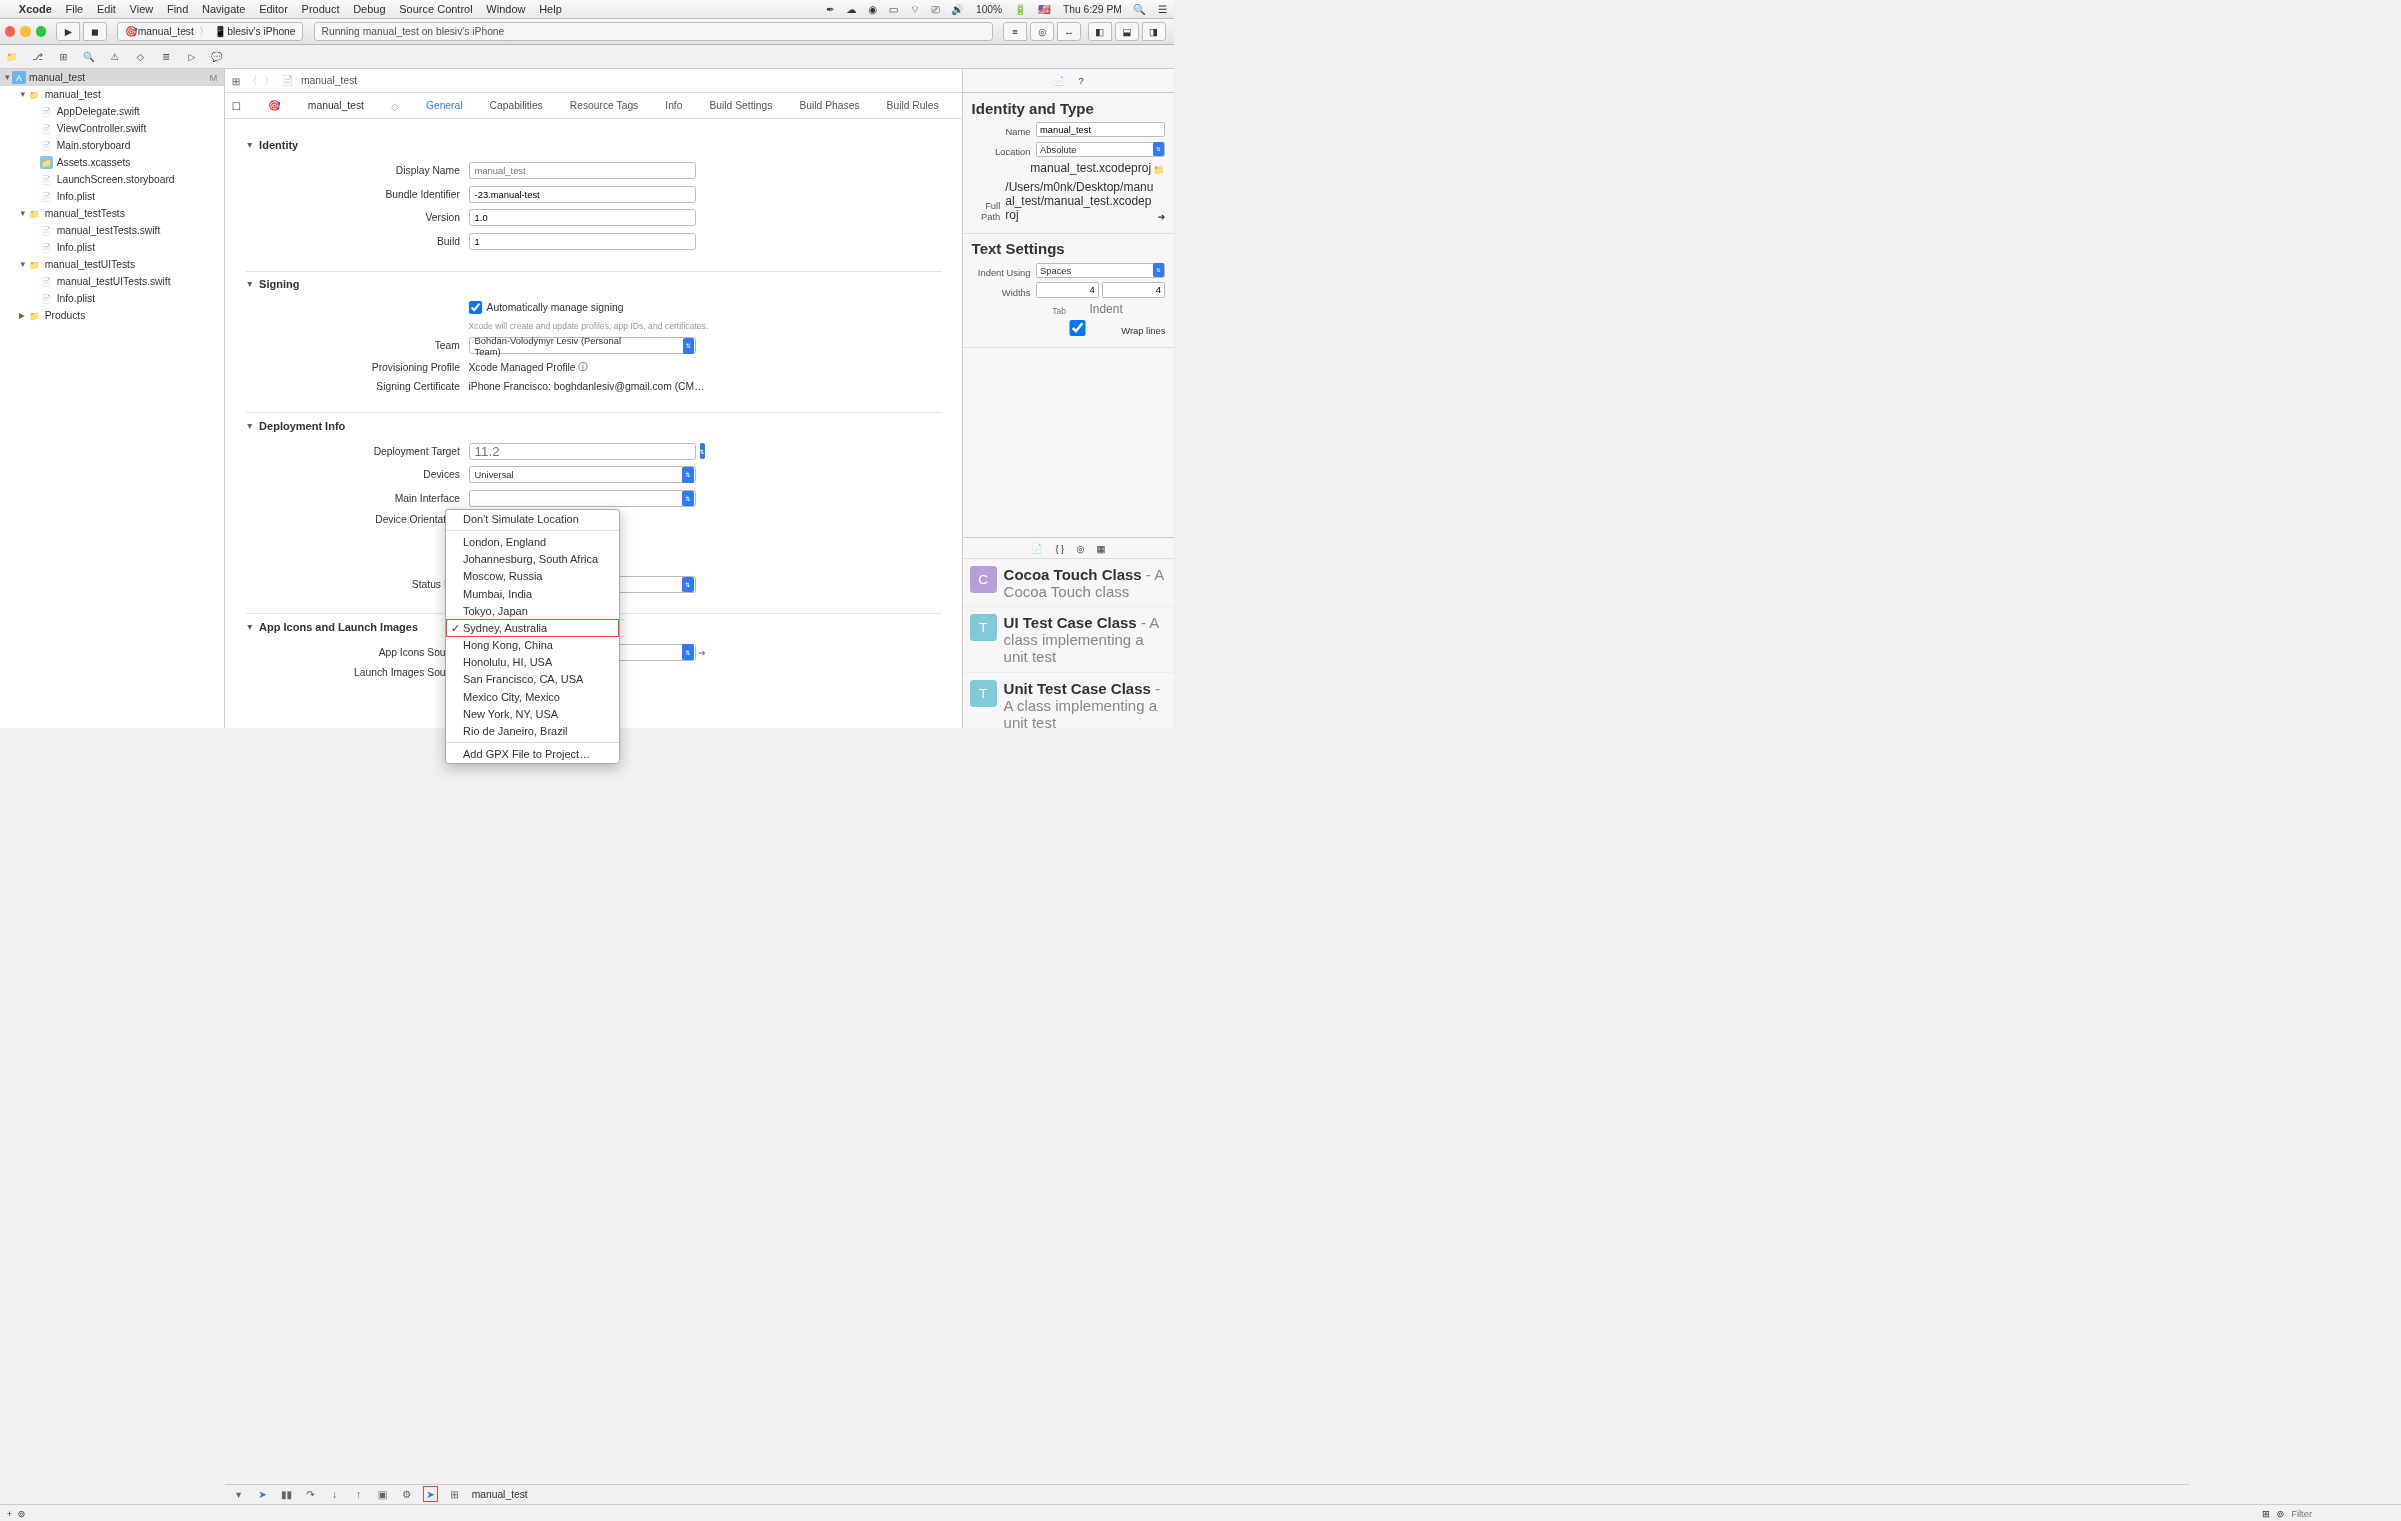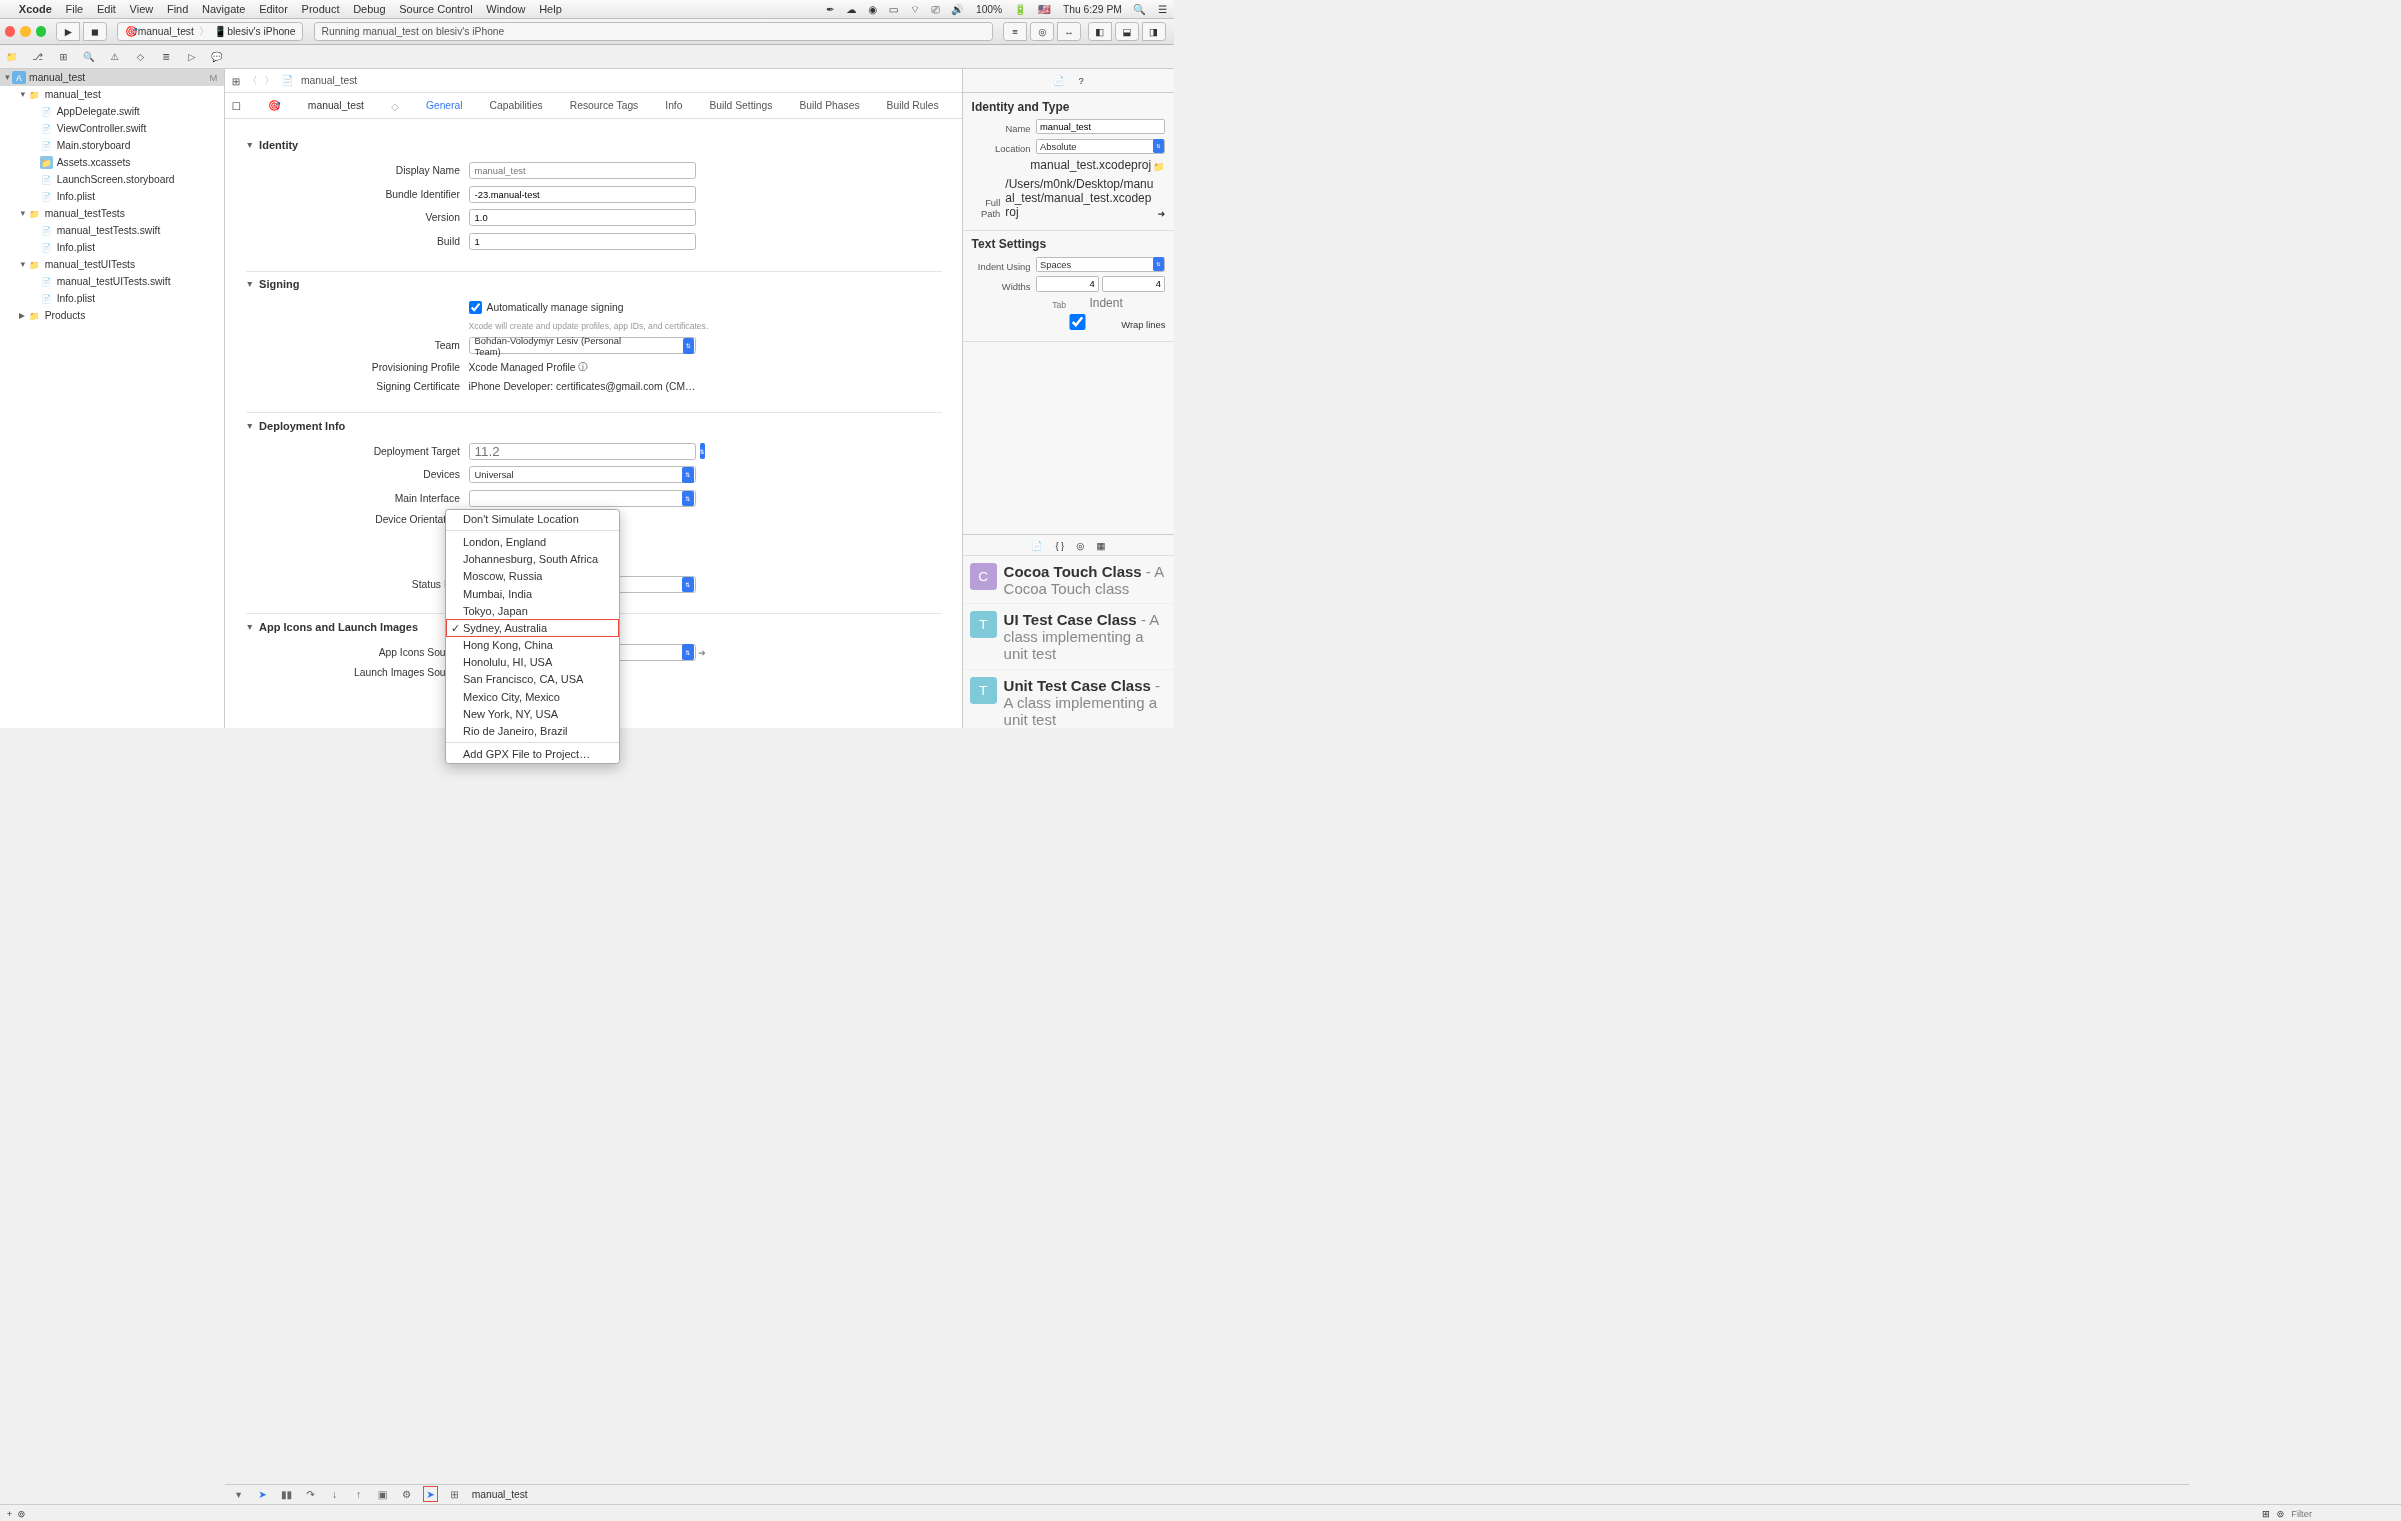--- a/index.html
+++ b/index.html
@@ -83,21 +83,21 @@
 .popup hr { border: none; border-top: 0.9px solid #ddd; margin: 2.6px 0; }
 
 
 .debugbar { position: absolute; left: 225px; bottom: 17px; right: 212px; height: 20.5px; background: #f0f0f0; border-top: 0.9px solid #ccc; display: flex; align-items: center; padding: 0 6.8px; gap: 10.3px; font-size: 10.3px; }
 .debugbar .dicon { width: 13.7px; height: 13.7px; color: #666; display: flex; align-items: center; justify-content: center; }
 .debugbar .dicon.loc { color: #3478f6; outline: 1.7px solid #e74c3c; padding: 1.7px; }
 
 
 .insp-tabs { height: 24px; border-bottom: 0.9px solid #ccc; display: flex; align-items: center; justify-content: center; gap: 13.7px; }
 .insp-section { padding: 6.8px 8.6px; border-bottom: 0.9px solid #ddd; }
-.insp-section h4 { font-size: 12px; font-weight: 600; margin-bottom: 5.1px; }
+.insp-section h4 { font-size: 15px; font-weight: 600; margin-bottom: 5.1px; }
 .insp-row { display: flex; align-items: flex-end; margin-bottom: 4.3px; font-size: 9.4px; }
 .insp-row .ilbl { width: 64px; text-align: right; padding-right: 5.1px; color: #555; }
 .insp-row input, .insp-row .isel { flex: 1; height: 15.4px; border: 0.9px solid #bbb; border-radius: 1.7px; padding: 0 3.4px; font-size: 9.4px; }
 .insp-row .isel { background: #fff; display: flex; align-items: center; justify-content: space-between; }
 .insp-row .isel .ar { width: 10.3px; background: #3478f6; color: #fff; height: 13.7px; border-radius: 1.7px; display: flex; align-items: center; justify-content: center; font-size: 5.1px; margin-right: -2.6px; }
 .insp-row .istatic { font-size: 12px; color: #333; }
 
 .library { flex: 1; border-top: 0.9px solid #ccc; overflow-y: auto; }
 .lib-tabs { height: 20.5px; display: flex; align-items: center; justify-content: center; gap: 12px; border-bottom: 0.9px solid #ddd; }
 .lib-item { display: flex; padding: 6.8px; border-bottom: 0.9px solid #eee; }
@@ -337,21 +337,21 @@
         <div class="form-row">
             <span class="lbl">Team</span>
             <div class="select">
               <span>Bohdan-Volodymyr Lesiv (Personal Team)</span>
               <span class="arrows">⇅</span>
             </div>
           </div>
         <div class="form-row"><span class="lbl">Provisioning Profile</span><span class="static">Xcode Managed Profile</span>&nbsp;<span>ⓘ</span></div>
         <div class="form-row">
             <span class="lbl">Signing Certificate</span>
-            <span class="static">iPhone Developer: certificates@gmail.com (CM…</span>
+            <span class="static">iPhone Francisco: boghdanlesiv@gmail.com (CM…</span>
           </div>
       </div>
 
       <div class="section">
         <div class="section-header">
             <span class="tri">▼</span>
             <span>Deployment Info</span>
           </div>
         <div class="form-row">
             <span class="lbl">Deployment Target</span>

